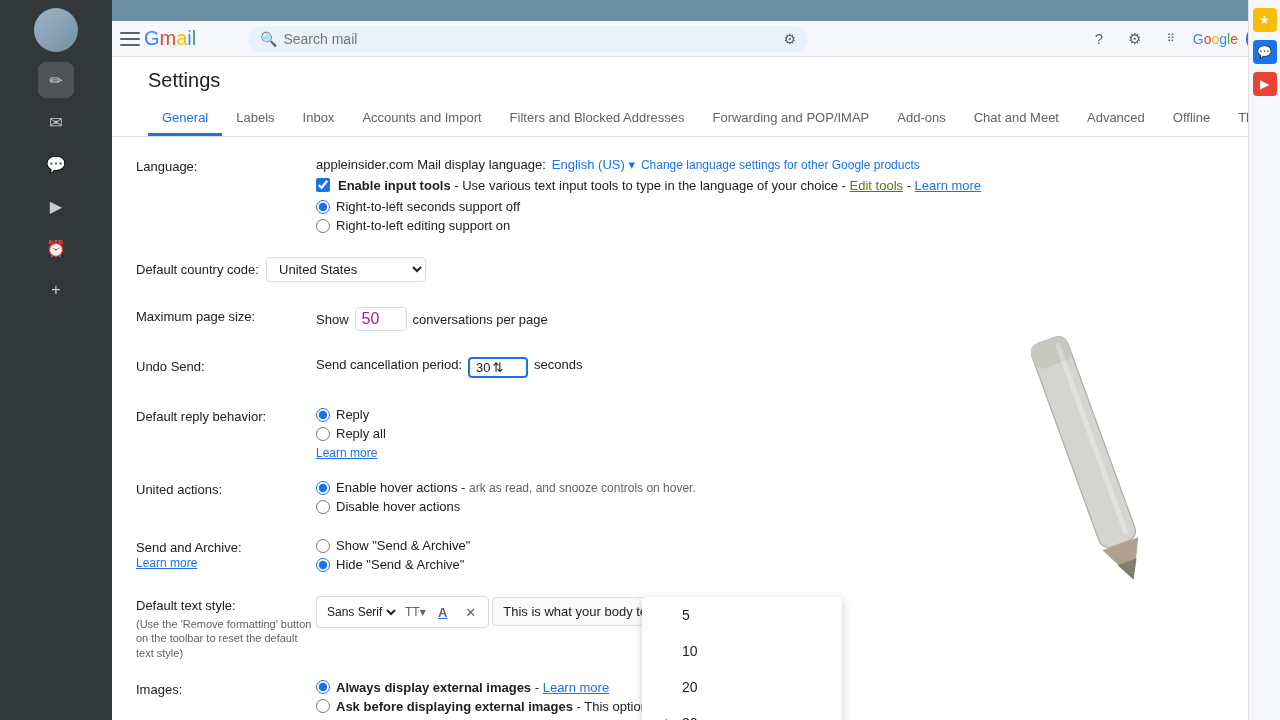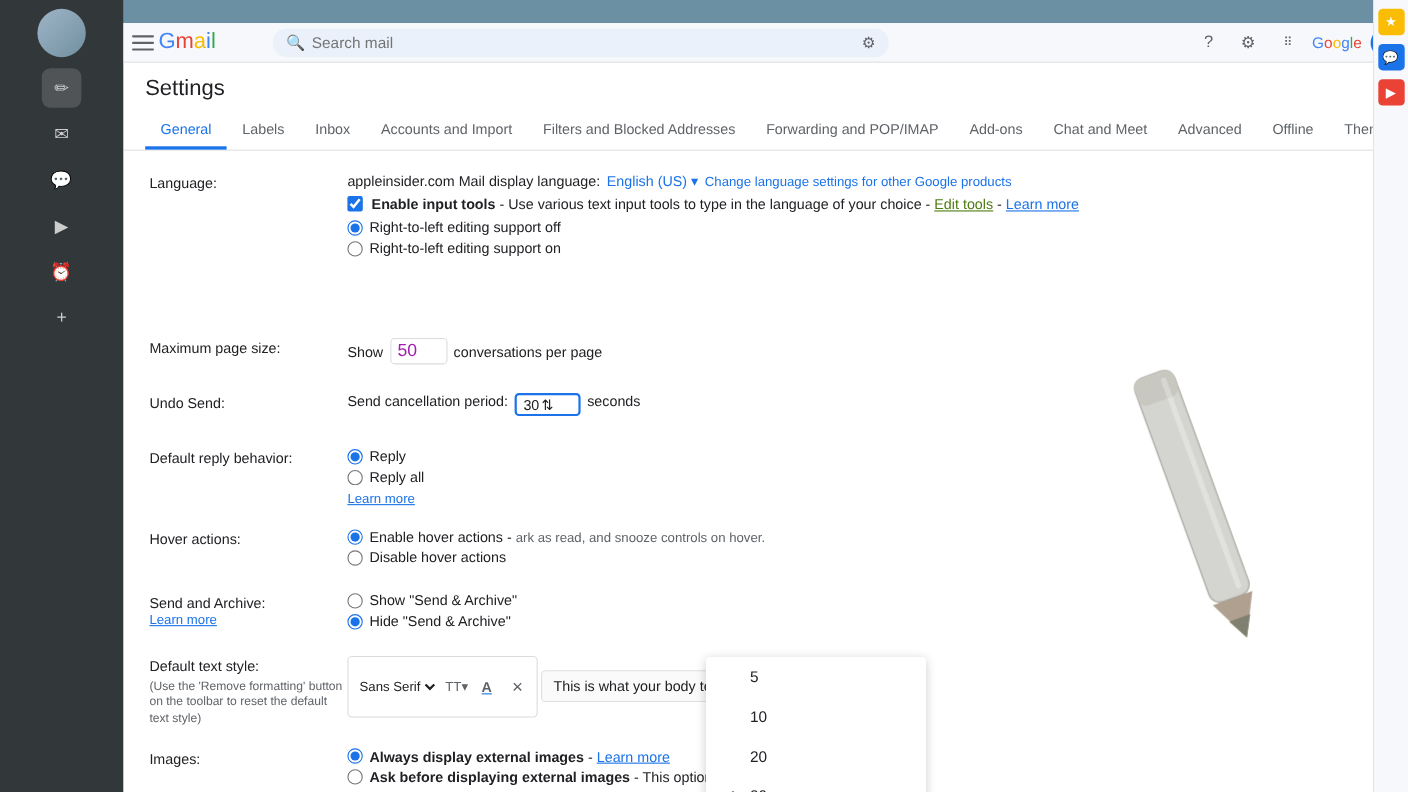--- a/index.html
+++ b/index.html
@@ -149,21 +149,21 @@
     }
 
     
     .settings-page {
       flex: 1;
       overflow: hidden;
       display: flex;
       flex-direction: column;
     }
     .settings-header {
-      padding: 12px 20px 0;
+      padding: 12px 36px 0;
       border-bottom: 1px solid #e0e0e0;
       display: flex;
       align-items: center;
       justify-content: space-between;
     }
     .settings-title {
       font-size: 20px;
       color: #202124;
       font-weight: 400;
       margin-bottom: 10px;
@@ -488,31 +488,37 @@
             <input type="checkbox" checked="" class="checkbox-blue" style="">
             <span>
               <strong>Enable input tools</strong> - Use various text input tools to type in the language of your choice -
               <a href="#" style="color:#4d7c0f;">Edit tools</a> -
               <a href="#" style="color:#1a73e8;">Learn more</a>
             </span>
           </div>
           <div style="margin-top:6px;">
             <div class="radio-row">
               <input type="radio" name="rtl" class="radio-blue" checked="" style="">
-              <label class="radio-label">Right-to-left editing support off</label>
+              <label class="radio-label">Right-to-left seconds support off</label>
             </div>
             <div class="radio-row">
               <input type="radio" name="rtl" class="radio-blue" style="">
               <label class="radio-label">Right-to-left editing support on</label>
             </div>
           </div>
         </div>
       </div>
 
       <div class="setting-row">
+        <div class="setting-control">
+          <span style="font-size:13px;">Default country code:&nbsp;</span>
+          <select class="country-select">
+            <option>United States</option>
+          </select>
+        </div>
       </div>
 
       <div class="setting-row">
         <div class="setting-label">Maximum page size:</div>
         <div class="setting-control">
           <div class="page-size-row">
             <span>Show</span>
             <input type="number" class="number-input" value="50" style="">
             <span>conversations per page</span>
           </div>
@@ -557,21 +563,21 @@
           </div>
           <div class="radio-row">
             <input type="radio" name="reply" class="radio-blue" style="">
             <label class="radio-label">Reply all</label>
           </div>
           <a href="#" style="color:#1a73e8; font-size:12px;">Learn more</a>
         </div>
       </div>
 
       <div class="setting-row">
-        <div class="setting-label">Hover actions:</div>
+        <div class="setting-label">United actions:</div>
         <div class="setting-control">
           <div class="radio-row">
             <input type="radio" name="hover" class="radio-blue" checked="" style="">
             <label class="radio-label">Enable hover actions - <span style="color:#5f6368; font-size:12px;">ark as read, and snooze controls on hover.</span></label>
           </div>
           <div class="radio-row">
             <input type="radio" name="hover" class="radio-blue" style="">
             <label class="radio-label">Disable hover actions</label>
           </div>
         </div>
@@ -593,21 +599,21 @@
           </div>
         </div>
       </div>
 
       <div class="setting-row">
         <div class="setting-label">
           <div>Default text style:</div>
           <span style="font-size:11px; color:#5f6368; line-height:1.3; display:block; margin-top:4px;">(Use the 'Remove formatting' button on the toolbar to reset the default text style)</span>
         </div>
         <div class="setting-control">
-          <div style="border:1px solid #dadce0; border-radius:4px; padding:16px 6px; display:inline-flex; align-items:center; gap:6px; margin-bottom:6px; background:white;">
+          <div style="border:1px solid #dadce0; border-radius:4px; padding:4px 6px; display:inline-flex; align-items:center; gap:6px; margin-bottom:6px; background:white;">
             <select class="font-select">
               <option>Sans Serif</option>
             </select>
             <span style="font-size:12px; color:#5f6368; cursor:pointer;">TT▾</span>
             <button class="toolbar-btn" style="font-weight:bold; text-decoration:underline; text-decoration-color:#1a73e8;">A</button>
             <button class="toolbar-btn">✕</button>
           </div>
           <div class="text-preview">This is what your body text will look like.</div>
         </div>
       </div>

